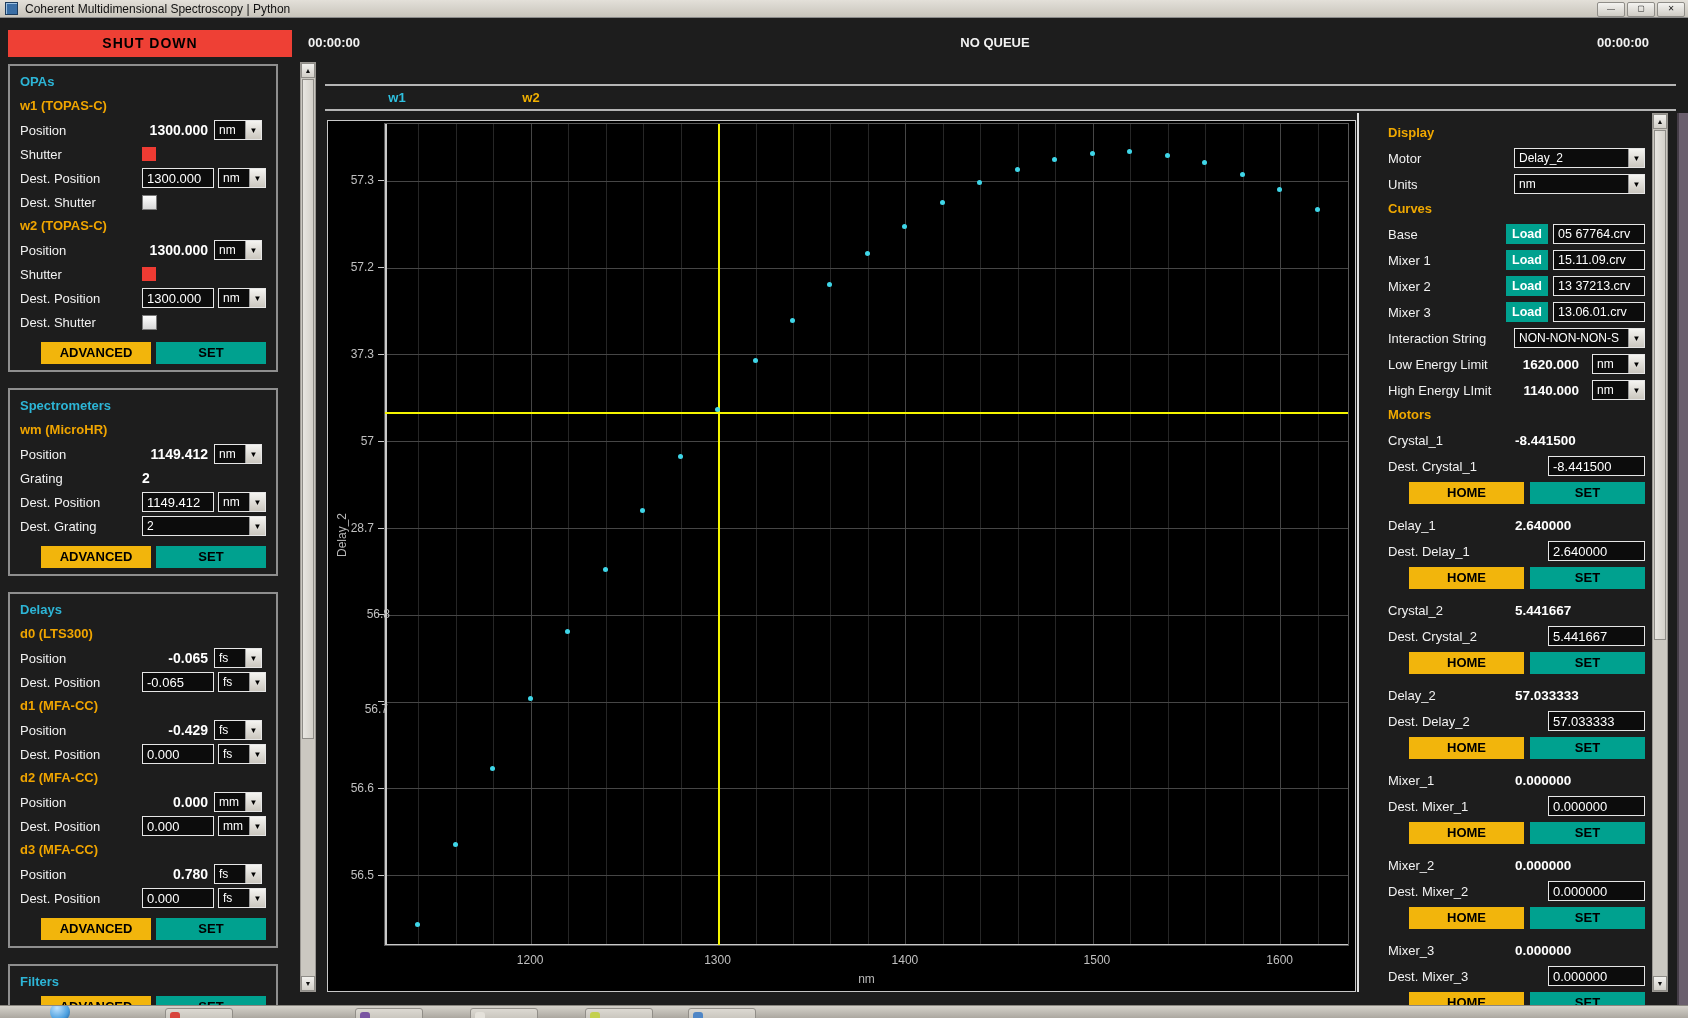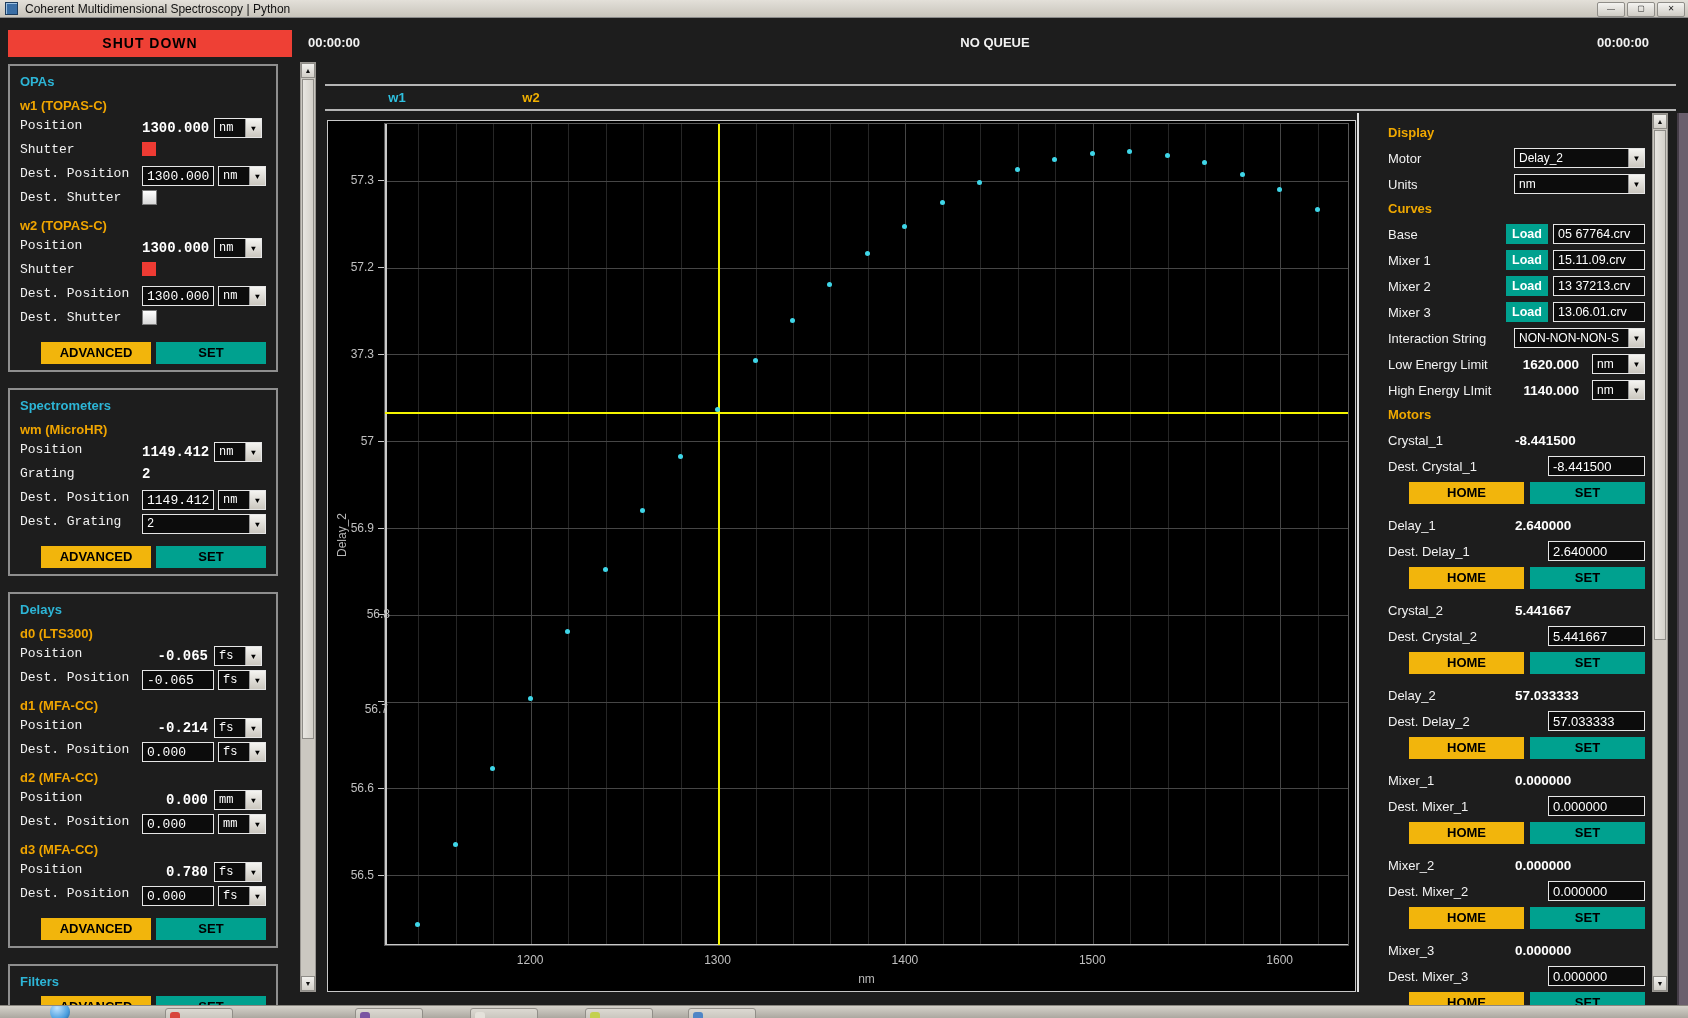--- a/index.html
+++ b/index.html
@@ -29,21 +29,21 @@
   #rule2{position:absolute;left:325px;top:109px;width:1351px;height:2px;background:#b5b5b5;}
   
   .scrollbar{position:absolute;width:16px;background:#cbc8c1;border:1px solid #9a9792;box-sizing:border-box;}
   .sb-btn{position:absolute;left:0;width:14px;height:15px;background:linear-gradient(#f2f1ee,#d2cfc8);border:1px solid #8f8d88;box-sizing:border-box;font-size:7px;text-align:center;line-height:13px;color:#111;}
   .sb-thumb{position:absolute;left:1px;width:12px;background:linear-gradient(90deg,#e8e6e1,#d4d1ca);border:1px solid #8f8d88;box-sizing:border-box;}
   
   #left-panel{position:absolute;left:8px;top:64px;width:270px;height:941px;overflow:hidden;}
   .section{border:2px solid #8e8e8e;margin-bottom:16px;padding:4px 10px 6px 10px;background:#1d1d1d;}
   .sec-title{color:#2db5d6;font-weight:bold;font-size:13px;height:24px;line-height:24px;}
   .grp-name{color:#f0a500;font-weight:bold;font-size:13px;height:24px;line-height:24px;}
-  .row{display:flex;height:24px;align-items:flex-start;font-family:Liberation Mono, monospace;}
+  .row{display:flex;height:24px;align-items:center;}
   .row .lbl{flex:1;color:#f2f2f2;font-size:13px;}
   .ctrl{width:124px;display:flex;align-items:center;}
   .val{width:72px;text-align:right;color:#fff;font-weight:bold;font-size:14px;padding-right:6px;box-sizing:border-box;}
   .val-left{color:#fff;font-weight:bold;font-size:14px;}
   .sel{display:flex;height:20px;border:1px solid #e6e6e6;background:#0c0c0c;box-sizing:border-box;align-items:center;}
   .sel .txt{flex:1;padding-left:4px;color:#fff;font-size:12px;white-space:nowrap;overflow:hidden;}
   .sel .arrow{width:15px;height:100%;background:linear-gradient(#f5f4f1,#cbc7bf);border-left:1px solid #9a9a9a;font-size:8px;color:#000;display:flex;align-items:center;justify-content:center;}
   .sel.unit{width:48px;}
   .inp{border:1px solid #e6e6e6;background:#0c0c0c;height:20px;box-sizing:border-box;color:#fff;font-size:13px;display:flex;align-items:center;padding:0 4px;white-space:nowrap;overflow:hidden;}
   .inp.left72{width:72px;margin-right:4px;}
@@ -251,21 +251,21 @@
             <div class="sel unit">
               <span class="txt">fs</span>
               <span class="arrow">▼</span>
             </div>
           </div>
         </div>
         <div class="grp-name">d1 (MFA-CC)</div>
         <div class="row">
           <span class="lbl">Position</span>
           <div class="ctrl">
-            <span class="val">-0.214</span>
+            <span class="val">-0.429</span>
             <div class="sel unit">
               <span class="txt">fs</span>
               <span class="arrow">▼</span>
             </div>
           </div>
         </div>
         <div class="row">
           <span class="lbl">Dest. Position</span>
           <div class="ctrl">
             <div class="inp left72">0.000</div>
@@ -373,32 +373,32 @@
         <div class="gl" style="left: 0px; top: 664.498px; width: 965px; height: 1px; background: rgb(70, 70, 70);"></div>
         <div class="gl" style="left: 0px; top: 751.312px; width: 965px; height: 1px; background: rgb(70, 70, 70);"></div>
         <div class="gl" style="left: 0px; top: 0px; width: 1.5px; height: 823px; background: rgb(201, 201, 201);"></div>
         <div class="gl" style="left: 0px; top: 820px; width: 965px; height: 1.5px; background: rgb(201, 201, 201);"></div>
         <div class="gl" style="left: 333.034px; top: 0px; width: 1.5px; height: 823px; background: rgb(245, 245, 0);"></div>
         <div class="gl" style="left: 0px; top: 288.303px; width: 965px; height: 1.5px; background: rgb(245, 245, 0);"></div>
       </div>
       <div class="tick-label" style="left: 184.155px; top: 832px; width: 36px; text-align: center;">1200</div>
       <div class="tick-label" style="left: 371.534px; top: 832px; width: 36px; text-align: center;">1300</div>
       <div class="tick-label" style="left: 558.913px; top: 832px; width: 36px; text-align: center;">1400</div>
-      <div class="tick-label" style="left: 746.291px; top: 832px; width: 36px; text-align: center;">1500</div>
+      <div class="tick-label" style="left: 746.291px; top: 832px; width: 36px; text-align: right;">1500</div>
       <div class="tick-label" style="left: 933.67px; top: 832px; width: 36px; text-align: center;">1600</div>
       <div class="gl" style="left: 50px; top: 59.2975px; width: 6px; height: 1px; background: rgb(200, 200, 200);"></div>
       <div class="tick-label" style="left: 6px; top: 52.2975px; width: 40px; text-align: right;">57.3</div>
       <div class="gl" style="left: 50px; top: 146.112px; width: 6px; height: 1px; background: rgb(200, 200, 200);"></div>
       <div class="tick-label" style="left: 6px; top: 139.112px; width: 40px; text-align: right;">57.2</div>
       <div class="gl" style="left: 50px; top: 232.926px; width: 6px; height: 1px; background: rgb(200, 200, 200);"></div>
       <div class="tick-label" style="left: 6px; top: 225.926px; width: 40px; text-align: right;">37.3</div>
       <div class="gl" style="left: 50px; top: 319.741px; width: 6px; height: 1px; background: rgb(200, 200, 200);"></div>
       <div class="tick-label" style="left: 6px; top: 312.741px; width: 40px; text-align: right;">57</div>
       <div class="gl" style="left: 50px; top: 406.555px; width: 6px; height: 1px; background: rgb(200, 200, 200);"></div>
-      <div class="tick-label" style="left: 6px; top: 399.555px; width: 40px; text-align: right;">56.9</div>
+      <div class="tick-label" style="left: 6px; top: 399.555px; width: 40px; text-align: right;">28.7</div>
       <div class="gl" style="left: 50px; top: 493.369px; width: 6px; height: 1px; background: rgb(200, 200, 200);"></div>
       <div class="tick-label" style="left: 22px; top: 486.369px; width: 40px; text-align: right;">56.8</div>
       <div class="gl" style="left: 50px; top: 580.184px; width: 6px; height: 1px; background: rgb(200, 200, 200);"></div>
       <div class="tick-label" style="left: 20px; top: 573.184px; width: 40px; text-align: right; margin-top: 8px;">56.7</div>
       <div class="gl" style="left: 50px; top: 666.998px; width: 6px; height: 1px; background: rgb(200, 200, 200);"></div>
       <div class="tick-label" style="left: 6px; top: 659.998px; width: 40px; text-align: right;">56.6</div>
       <div class="gl" style="left: 50px; top: 753.812px; width: 6px; height: 1px; background: rgb(200, 200, 200);"></div>
       <div class="tick-label" style="left: 6px; top: 746.812px; width: 40px; text-align: right;">56.5</div>
       <div class="pt" style="left: 87.2282px; top: 800.796px; background: rgb(63, 214, 232);"></div>
       <div class="pt" style="left: 124.704px; top: 720.927px; background: rgb(63, 214, 232);"></div>

